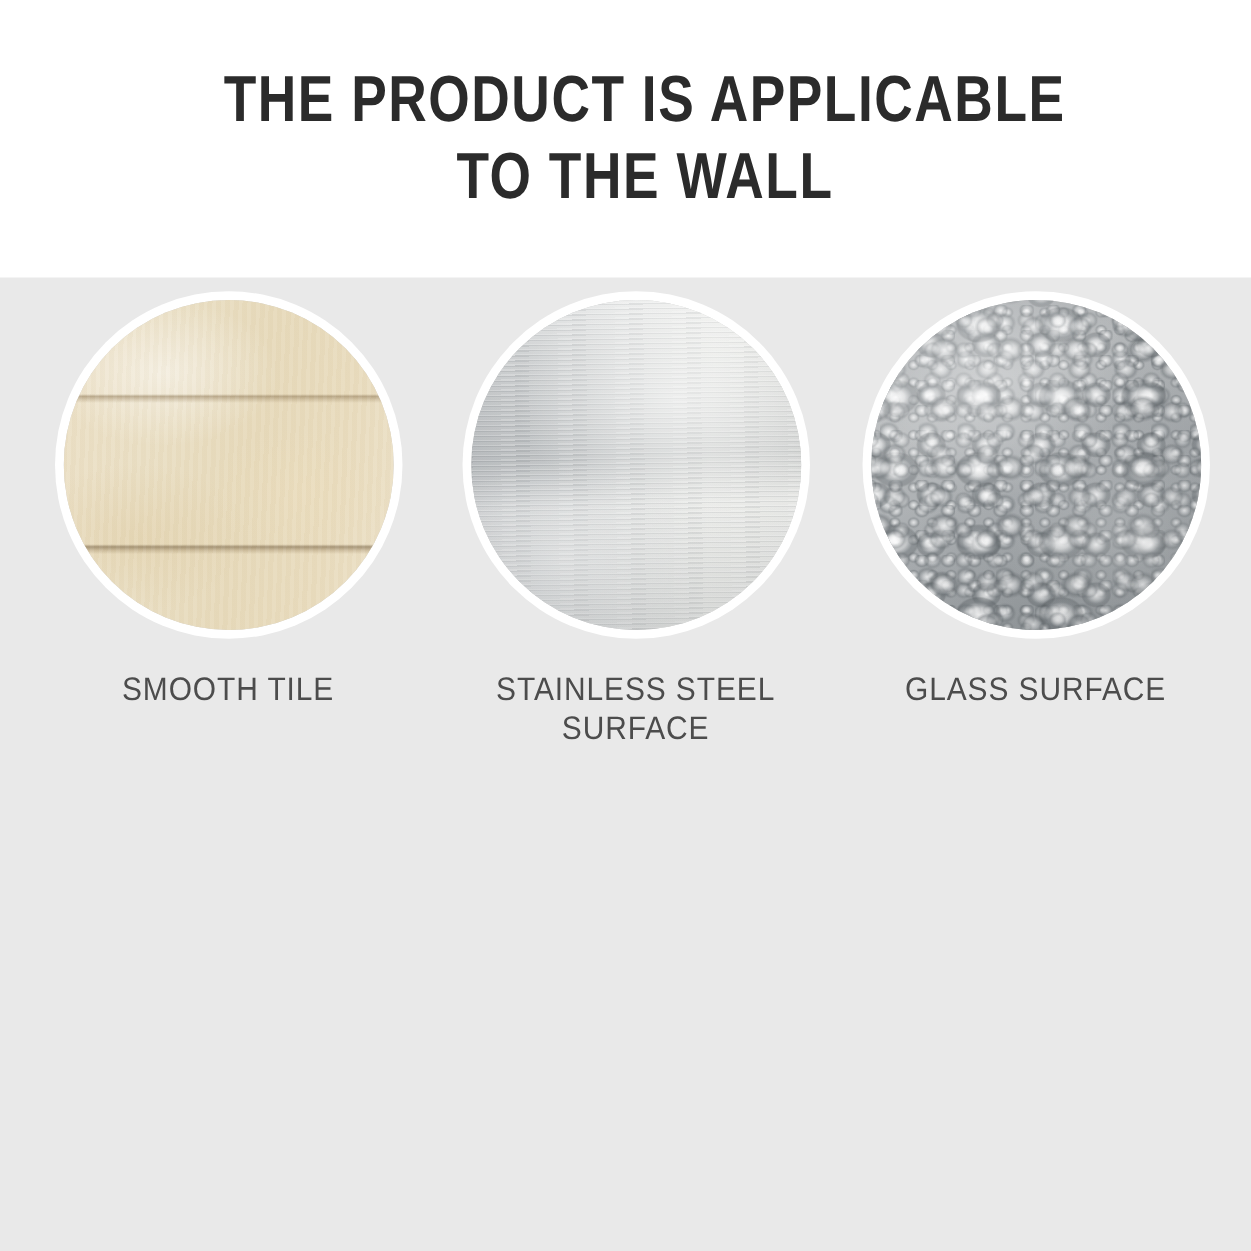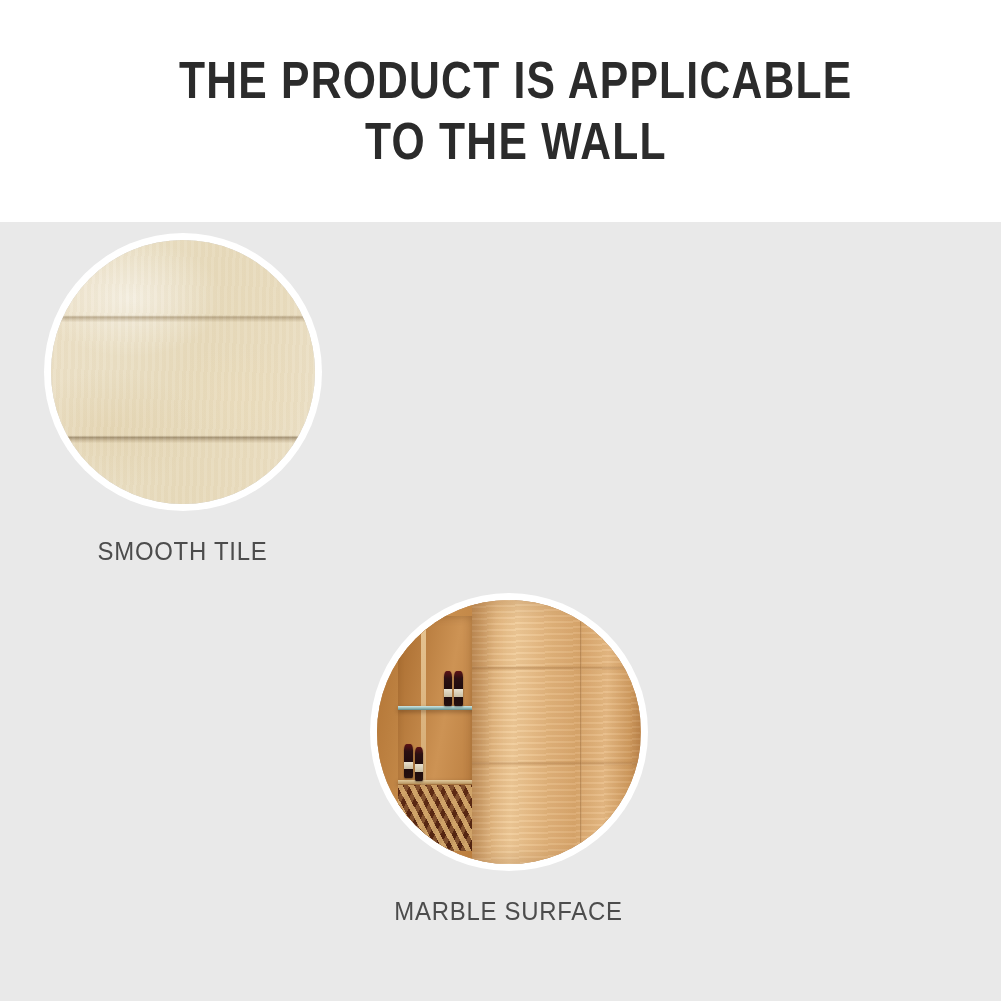--- a/index.html
+++ b/index.html
@@ -428,41 +428,40 @@
 
       <div class="cell r0 c0">
         <div class="disc-wrap">
           <div class="disc">
             <div class="img tex-tile"></div>
           </div>
         </div>
         <div class="caption">SMOOTH TILE</div>
       </div>
 
-
-
-
-      <div class="cell r1 c1">
+      <div class="cell r0 c1">
         <div class="disc-wrap">
           <div class="disc">
-            <div class="img tex-marble">
-              <div class="mb-shelfbox"></div>
-              <div class="mb-carcass"></div>
-              <div class="mb-divider"></div>
-              <div class="mb-shelf s1"></div>
-              <div class="mb-shelf s2"></div>
-              <div class="mb-bottle b1"></div>
-              <div class="mb-bottle b2"></div>
-              <div class="mb-bottle b3"></div>
-              <div class="mb-bottle b4"></div>
-              <div class="mb-rack"></div>
-              <div class="mb-column"></div>
-              <div class="mb-column-seam"></div>
+            <div class="img tex-steel"></div>
+          </div>
+        </div>
+        <div class="caption">STAINLESS STEEL SURFACE</div>
+      </div>
+
+      <div class="cell r0 c2">
+        <div class="disc-wrap">
+          <div class="disc">
+            <div class="img tex-glass">
+              <div class="drops"></div>
+              <div class="drops2"></div>
+              <div class="sheen"></div>
             </div>
           </div>
         </div>
-        <div class="caption">MARBLE SURFACE</div>
+        <div class="caption">GLASS SURFACE</div>
       </div>
+
+
 
 
     </div>
   </div>
 </div>
 
 </body></html>

